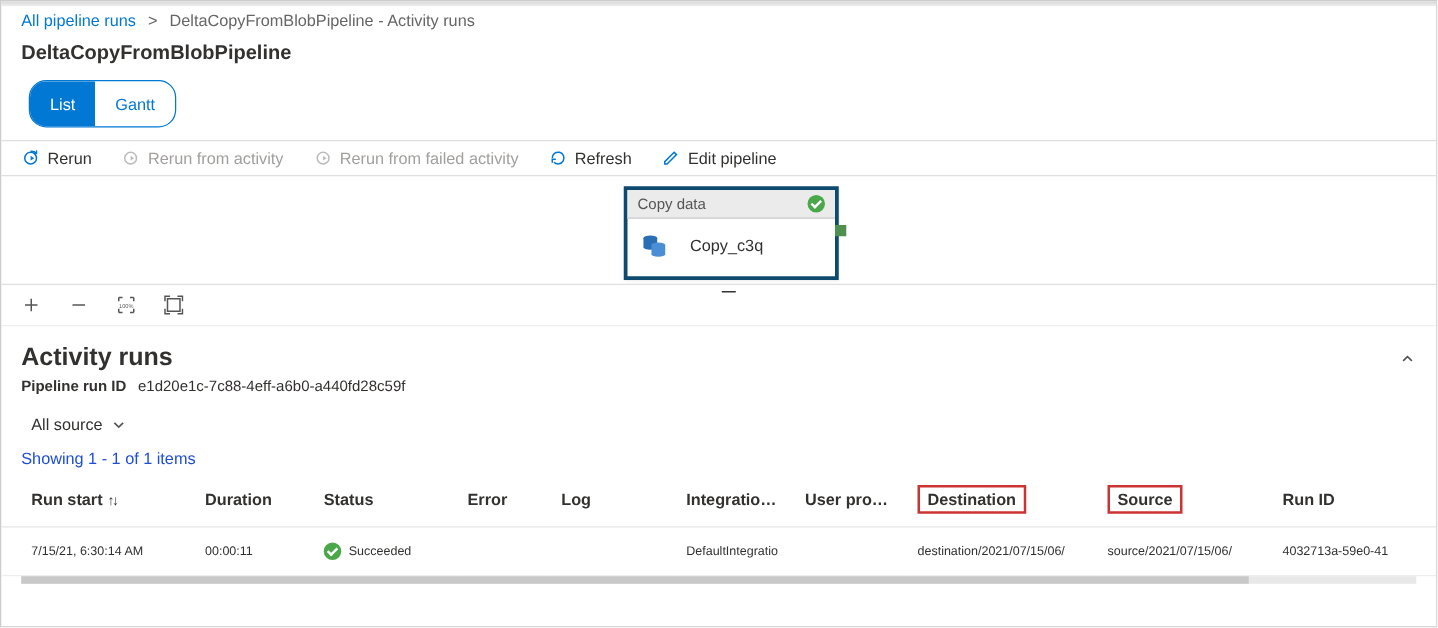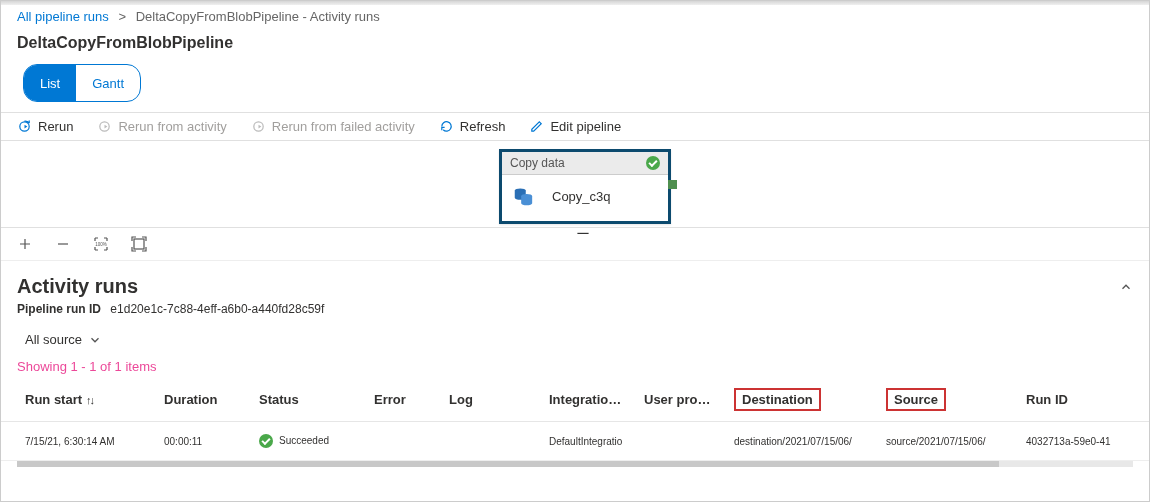--- a/index.html
+++ b/index.html
@@ -28,21 +28,21 @@
   .check::after { content: ""; width: 6px; height: 3px; border-left: 2px solid #fff; border-bottom: 2px solid #fff; transform: rotate(-45deg); margin-top: -2px; }
   .canvas-tools { border-top: 1px solid #e0e0e0; padding: 8px 16px; display: flex; gap: 22px; align-items: center; position: relative; }
   .canvas-tools svg, .canvas-tools .tool { width: 16px; height: 16px; cursor: pointer; color: #555; }
   .jagged { position: absolute; left: 50%; top: -3px; width: 20px; height: 5px; }
   .ar-header { padding: 14px 16px 4px 16px; display: flex; justify-content: space-between; align-items: center; border-top: 1px solid #eee; }
   .ar-header h2 { font-size: 20px; font-weight: 600; margin: 0; }
   .runid { padding: 0 16px 10px 16px; font-size: 12px; }
   .runid b { font-weight: 600; margin-right: 6px; text-align: center; }
   .filterrow { padding: 6px 18px 6px 24px; }
   .filterbtn { display: inline-flex; align-items: center; gap: 6px; cursor: pointer; }
-  .showing { padding: 6px 16px 4px 16px; color: #ec4899; font-size: 13px; }
+  .showing { padding: 6px 16px 4px 16px; color: #1d4ed8; font-size: 13px; }
   .table { width: 100%; border-collapse: collapse; table-layout: fixed; }
   .table th { text-align: left; font-weight: 700; font-size: 13px; color: #323130; padding: 10px 8px 10px 8px; border-bottom: 1px solid #e6e6e6; white-space: nowrap; overflow: hidden; text-overflow: ellipsis; }
   .table td { font-size: 10px; padding: 12px 8px; border-bottom: 1px solid #eee; white-space: nowrap; overflow: hidden; text-overflow: ellipsis; }
   .table th.first, .table td.first { padding-left: 24px; }
   .boxed { border: 2px solid #c33; padding: 2px 6px; display: inline-block; }
   .chev { width: 14px; height: 14px; cursor: pointer; }
   .scrollbar { height: 6px; background: #e8e8e8; margin: 0 16px 4px 16px; position: relative; }
   .scrollbar .thumb { position: absolute; left: 0; top: 0; height: 100%; width: 88%; background: #c8c8c8; }
   .sorticon { font-size: 11px; letter-spacing: -2px; margin-left: 4px; }
 </style>

